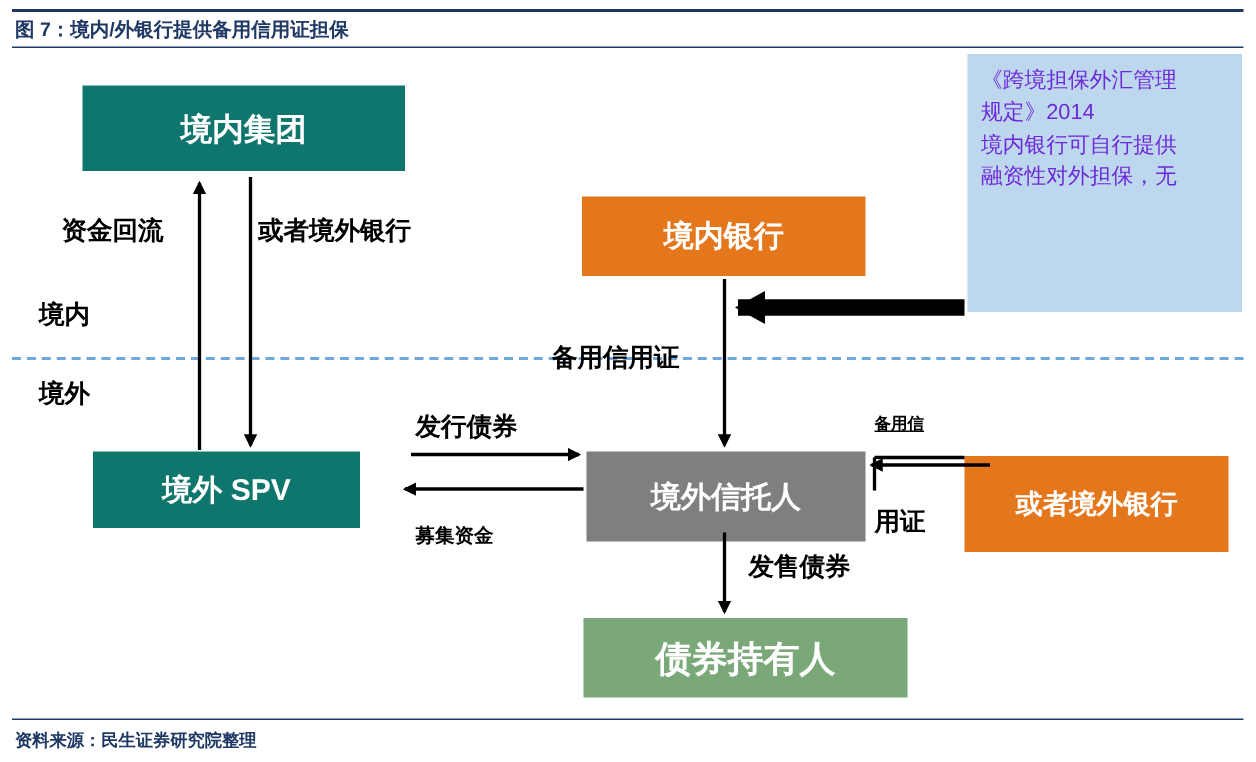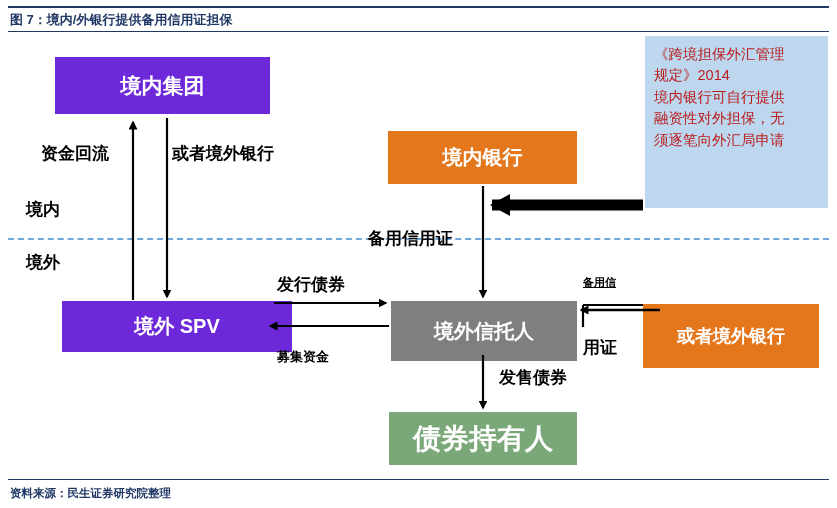--- a/index.html
+++ b/index.html
@@ -66,45 +66,45 @@
   .node {
     position: absolute;
     display: flex;
     align-items: center;
     justify-content: center;
     color: #ffffff;
     font-weight: bold;
     text-align: center;
     box-sizing: border-box;
   }
-  .node-navy { background: #6d28d9; }
+  .node-navy { background: #0f766e; }
   .node-orange { background: #e4761b; }
   .node-gray { background: #7f7f7f; }
   .node-green { background: #7aa879; }
 
   #node-domestic-group { left: 55px; top: 57px; width: 215px; height: 57px; font-size: 21px; }
   #node-domestic-bank  { left: 388px; top: 131px; width: 189px; height: 53px; font-size: 20px; }
-  #node-offshore-spv   { left: 62px; top: 301px; width: 230px; height: 51px; font-size: 20px; }
+  #node-offshore-spv   { left: 62px; top: 301px; width: 178px; height: 51px; font-size: 20px; }
   #node-offshore-trustee { left: 391px; top: 301px; width: 186px; height: 60px; font-size: 20px; }
   #node-offshore-bank  { left: 643px; top: 304px; width: 176px; height: 64px; font-size: 18px; }
-  #node-bondholder     { left: 389px; top: 412px; width: 188px; height: 53px; font-size: 28px; }
+  #node-bondholder     { left: 389px; top: 412px; width: 216px; height: 53px; font-size: 24px; }
 
   
   #callout-note {
     position: absolute;
     left: 645px;
     top: 36px;
     width: 183px;
     height: 172px;
     background: #bdd7ee;
     box-sizing: border-box;
     padding: 8px 9px 0 9px;
     font-size: 14.5px;
     line-height: 1.48;
-    color: #b91c1c;
+    color: #6d28d9;
   }
 
   
   .divider {
     position: absolute;
     left: 8px;
     top: 238px;
     width: 821px;
     height: 0;
     border-top: 2px dashed #6fa8dc;
@@ -154,21 +154,20 @@
   <div class="node node-navy" id="node-offshore-spv">境外 SPV</div>
   <div class="node node-gray" id="node-offshore-trustee">境外信托人</div>
   <div class="node node-orange" id="node-offshore-bank">或者境外银行</div>
   <div class="node node-green" id="node-bondholder">债券持有人</div>
 
   <div id="callout-note">
     <div>《跨境担保外汇管理</div>
     <div>规定》2014</div>
     <div>境内银行可自行提供</div>
     <div>融资性对外担保，无</div>
-    <div>须逐笔向外汇局申请</div>
   </div>
 
   <div class="label" id="label-jingnei">境内</div>
   <div class="label" id="label-jingwai">境外</div>
   <div class="label" id="label-zijin-huiliu">资金回流</div>
   <div class="label" id="label-weichi">或者境外银行</div>
   <div class="label" id="label-sblc">备用信用证</div>
   <div class="label" id="label-faxing">发行债券</div>
   <div class="label" id="label-mujizijin">募集资金</div>
   <div class="label" id="label-fashou">发售债券</div>

